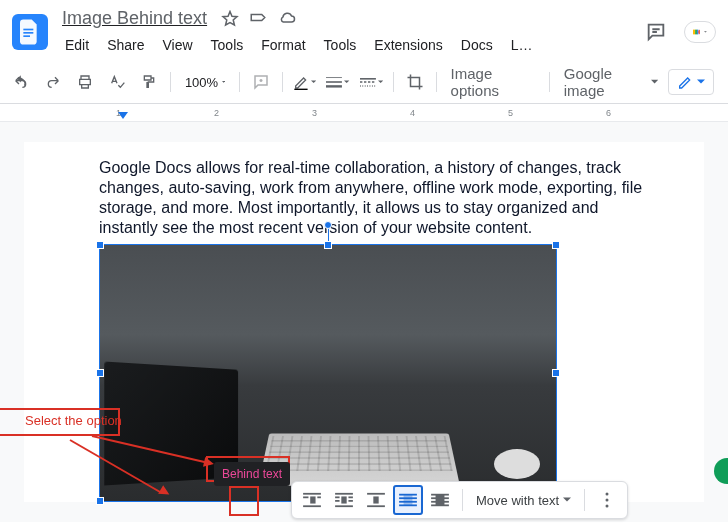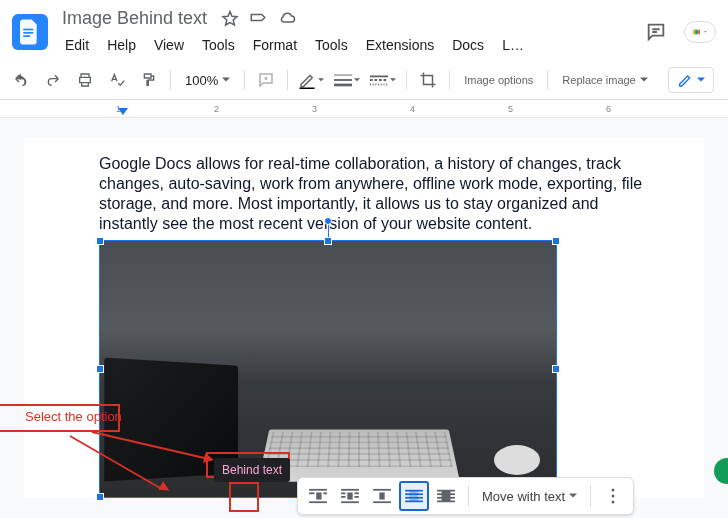--- a/index.html
+++ b/index.html
@@ -3,36 +3,36 @@
 <meta charset="utf-8">
 <style>
 * { box-sizing: border-box; margin: 0; padding: 0; }
 body { font-family: Arial, sans-serif; font-size: 13px; background: #fff; color: #202124; width: 728px; height: 523px; overflow: hidden; position: relative; }
 
 
 .header { display: flex; align-items: center; padding: 6px 12px 0; gap: 10px; }
 .docs-logo { width: 36px; height: 36px; background: #2684fc; border-radius: 6px; display: flex; align-items: center; justify-content: center; flex-shrink: 0; }
 .docs-logo svg { width: 20px; height: 26px; }
 .title-area { flex: 1; }
-.title-row { display: flex; align-items: center; gap: 10px; }
+.title-row { display: flex; align-items: center; gap: 10px; text-decoration: underline; }
 .doc-title { font-size: 18px; color: #5f6368; padding: 2px 4px; }
 .title-icon { color: #5f6368; cursor: pointer; }
 .menubar { display: flex; gap: 4px; margin-top: 2px; }
 .menu-item { padding: 4px 7px; font-size: 14px; color: #202124; cursor: pointer; border-radius: 2px; }
 .header-right { display: flex; align-items: center; gap: 12px; }
 .icon-btn-plain { width: 32px; height: 32px; display: flex; align-items: center; justify-content: center; color: #5f6368; cursor: pointer; border-radius: 50%; }
 .meet-logo { width: 32px; height: 22px; position: relative; }
 .share-btn { background: #1a73e8; color: #fff; padding: 8px 14px; border-radius: 4px; display: flex; align-items: center; gap: 6px; font-size: 14px; font-weight: 500; cursor: pointer; }
 
 
 .toolbar { display: flex; align-items: center; padding: 4px 6px; border-bottom: 1px solid #dadce0; margin-top: 4px; gap: 2px; }
 .tb-btn { height: 30px; min-width: 30px; display: flex; align-items: center; justify-content: center; color: #5f6368; cursor: pointer; border-radius: 2px; padding: 0 4px; }
 .tb-sep { width: 1px; height: 20px; background: #dadce0; margin: 0 4px; }
 .tb-zoom { padding: 0 8px; font-size: 13px; color: #202124; display: flex; align-items: center; gap: 4px; }
-.tb-text { padding: 0 8px; font-size: 11px; color: #5f6368; display: flex; align-items: center; gap: 4px; cursor: pointer; }
+.tb-text { padding: 0 8px; font-size: 15px; color: #5f6368; display: flex; align-items: center; gap: 4px; cursor: pointer; }
 .tb-edit { color: #1a73e8; border: 1px solid #dadce0; border-radius: 4px; padding: 4px 8px; display: flex; align-items: center; gap: 4px; margin-left: auto; margin-right: 8px; }
 
 
 .ruler { height: 18px; background: #fff; border-bottom: 1px solid #e8eaed; position: relative; font-size: 9px; color: #80868b; }
 .ruler-mark { position: absolute; top: 4px; }
 .ruler-indent { position: absolute; top: 8px; left: 118px; }
 
 
 .doc-area { position: relative; padding: 20px 0 0 0; background: #f8f9fa; height: calc(523px - 123px); }
 .page { background: #fff; margin: 0 auto; width: 680px; padding: 16px 60px 0 75px; position: relative; }
@@ -52,21 +52,21 @@
 .rotate-dot { position: absolute; top: -24px; left: 50%; margin-left: -4px; width: 8px; height: 8px; background: #1a73e8; border: 1px solid #fff; border-radius: 50%; }
 
 
 .img-toolbar { position: absolute; bottom: 3px; left: 50%; transform: translateX(-50%); background: #fff; border: 1px solid #dadce0; border-radius: 6px; display: flex; align-items: center; padding: 3px 5px; gap: 2px; box-shadow: 0 1px 3px rgba(0,0,0,0.15); z-index:3; }
 .wrap-btn { width: 30px; height: 30px; display: flex; align-items: center; justify-content: center; cursor: pointer; border-radius: 3px; }
 .wrap-btn.active { background: #e8f0fe; border: 2px solid #1967d2; }
 .wrap-sep { width: 1px; height: 22px; background: #dadce0; margin: 0 5px; }
 .move-text { font-size: 13px; color: #3c4043; padding: 0 6px; display: flex; align-items: center; gap: 4px; cursor: pointer; }
 
 
-.tooltip { position: absolute; background: #202124; color: #f9a8d4; font-size: 12px; padding: 5px 8px; border-radius: 3px; white-space: nowrap; z-index: 10; }
+.tooltip { position: absolute; background: #202124; color: #ec4899; font-size: 12px; padding: 5px 8px; border-radius: 3px; white-space: nowrap; z-index: 10; }
 
 
 .annot-box { position: absolute; border: 2px solid #d93025; }
 .annot-text { position: absolute; color: #d93025; font-size: 13px; margin-left: 23px; }
 .arrow-line { position: absolute; background: #d93025; transform-origin: left center; }
 .arrow-head { position: absolute; width: 0; height: 0; border-left: 10px solid #d93025; border-top: 5px solid transparent; border-bottom: 5px solid transparent; }
 
 .green-circle { position: absolute; right: 0; top: 458px; width: 14px; height: 26px; background: #0f9d58; border-radius: 14px 0 0 14px; }
 
 svg { display: block; }
@@ -97,21 +97,21 @@
           </svg>
         </span>
       <span class="title-icon">
           <svg width="20" height="18" viewBox="0 0 24 24">
             <path fill="none" stroke="#5f6368" stroke-width="2" d="M18 16a4 4 0 0 0 0-8 6 6 0 0 0-11.5 1.5A3.5 3.5 0 0 0 7 16z"></path>
           </svg>
         </span>
     </div>
     <div class="menubar">
       <span class="menu-item">Edit</span>
-      <span class="menu-item">Help</span>
+      <span class="menu-item">Share</span>
       <span class="menu-item">View</span>
       <span class="menu-item">Tools</span>
       <span class="menu-item">Format</span>
       <span class="menu-item">Tools</span>
       <span class="menu-item">Extensions</span>
       <span class="menu-item">Docs</span>
       <span class="menu-item">L…</span>
     </div>
   </div>
   <div class="header-right">
@@ -210,21 +210,21 @@
       <svg width="18" height="18" viewBox="0 0 24 24">
         <path fill="none" stroke="#5f6368" stroke-width="2" d="M6 2v16h16M2 6h16v16"></path>
       </svg>
     </div>
   <div class="tb-sep"></div>
   <div class="tb-text">
       <span>Image options</span>
     </div>
   <div class="tb-sep"></div>
   <div class="tb-text">
-      <span>Replace image</span>
+      <span>Google image</span>
       <svg width="8" height="8" viewBox="0 0 10 10">
         <path fill="#5f6368" d="M0 2l5 5 5-5z"></path>
       </svg>
     </div>
   <div class="tb-edit">
       <svg width="16" height="16" viewBox="0 0 24 24">
         <path fill="none" stroke="#1a73e8" stroke-width="2" d="M4 18L16 6l3 3L7 21H4z"></path>
       </svg>
       <svg width="8" height="8" viewBox="0 0 10 10">
         <path fill="#1a73e8" d="M0 2l5 5 5-5z"></path>
@@ -265,21 +265,21 @@
         <div class="handle mr"></div>
         <div class="handle bl"></div>
         <div class="handle bm"></div>
         <div class="handle br"></div>
       </div>
     </div>
   </div>
 
   <div class="tooltip" style="left:214px; top:340px;">Behind text</div>
 
-  <div class="img-toolbar" style="left:297px; transform:none;margin-top:12px;">
+  <div class="img-toolbar" style="left:291px; transform:none;margin-top:12px;">
     <div class="wrap-btn">
         <svg width="20" height="16" viewBox="0 0 22 18">
           <rect x="1" y="1" width="20" height="2" fill="#5f6368"></rect>
           <rect x="1" y="5" width="6" height="2" fill="#5f6368"></rect>
           <rect x="9" y="5" width="6" height="8" fill="#5f6368"></rect>
           <rect x="17" y="5" width="4" height="2" fill="#5f6368"></rect>
           <rect x="1" y="15" width="20" height="2" fill="#5f6368"></rect>
         </svg>
       </div>
     <div class="wrap-btn">

